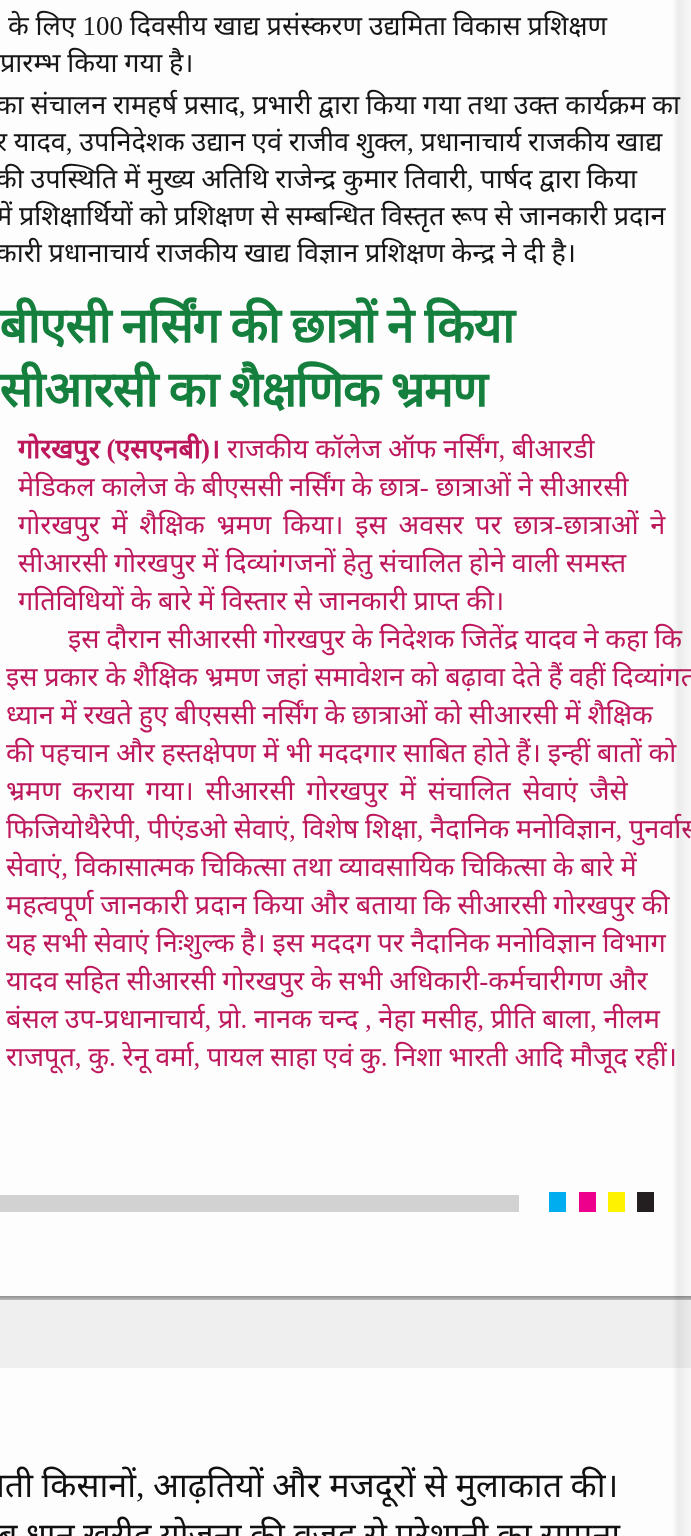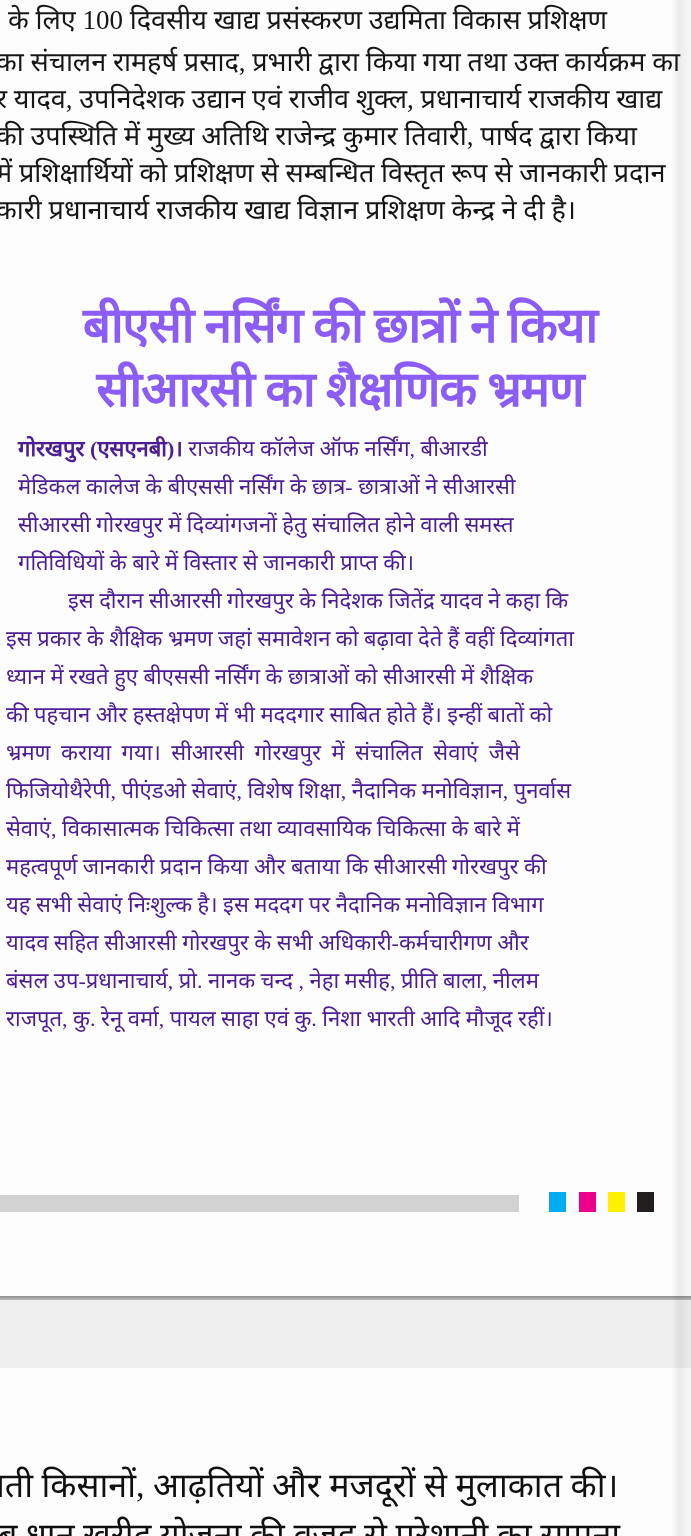--- a/index.html
+++ b/index.html
@@ -13,38 +13,38 @@
   }
   
   .nline{
     white-space:nowrap;
     font-size:27px;
     line-height:37px;
     height:37px;
     color:#161616;
   }
   .body-line{
-    font-size:22px;
+    font-size:27px;
     line-height:38px;
     height:38px;
     white-space:nowrap;
-    color:#4c1d95;
+    color:#be185d;
   }
-  #top-fragment{position:absolute;top:2px;left:0;width:691px;}
+  #top-fragment{position:absolute;top:8px;left:0;width:691px;}
   #top-fragment .p2{margin-top:5px;}
   .cutleft{margin-left:-4px;}
   .ind8{margin-left:8px;}
 
   #headline{
     position:absolute;top:294px;left:0;width:680px;
-    text-align:center;
+    text-align:left;
     font-weight:bold;
     font-size:49px;
     line-height:64px;
-    color:#8b5cf6;
+    color:#15803d;
     letter-spacing:-1px;
   }
   #article-body{position:absolute;top:430px;left:10px;width:670px;}
   #article-body .p2{}
   .dateline{font-weight:bold;}
   .indent{padding-left:58px;}
   .wide{word-spacing:5px;}
 
   
   #gray-bar{position:absolute;top:1195px;left:0;width:519px;height:17px;}
@@ -76,37 +76,39 @@
     pointer-events:none;
   }
 </style>
 </head>
 <body>
 
 <div id="page">
 
   <div id="top-fragment">
     <div class="nline ind8">के लिए 100 दिवसीय खाद्य प्रसंस्करण उद्यमिता विकास प्रशिक्षण</div>
+    <div class="nline">प्रारम्भ किया गया है।</div>
     <div class="p2">
       <div class="nline cutleft">का संचालन रामहर्ष प्रसाद, प्रभारी द्वारा किया गया तथा उक्त कार्यक्रम का</div>
       <div class="nline cutleft">र यादव, उपनिदेशक उद्यान एवं राजीव शुक्ल, प्रधानाचार्य राजकीय खाद्य</div>
       <div class="nline cutleft">की उपस्थिति में मुख्य अतिथि राजेन्द्र कुमार तिवारी, पार्षद द्वारा  किया</div>
       <div class="nline cutleft">में प्रशिक्षार्थियों को प्रशिक्षण से सम्बन्धित विस्तृत रूप से जानकारी प्रदान</div>
       <div class="nline cutleft">कारी प्रधानाचार्य राजकीय खाद्य विज्ञान प्रशिक्षण केन्द्र ने दी है।</div>
     </div>
   </div>
 
   <div id="headline">
     <div>बीएसी नर्सिंग की छात्रों ने किया</div>
     <div>सीआरसी का शैक्षणिक भ्रमण</div>
   </div>
 
   <div id="article-body">
     <div class="body-line ind8"><span class="dateline">गोरखपुर (एसएनबी)।</span><span> राजकीय कॉलेज ऑफ नर्सिंग, बीआरडी</span></div>
     <div class="body-line ind8">मेडिकल कालेज के बीएससी नर्सिंग के छात्र- छात्राओं ने सीआरसी</div>
+    <div class="body-line ind8 wide">गोरखपुर में शैक्षिक भ्रमण किया। इस अवसर पर छात्र-छात्राओं ने</div>
     <div class="body-line ind8">सीआरसी गोरखपुर में दिव्यांगजनों हेतु संचालित होने वाली समस्त</div>
     <div class="body-line ind8">गतिविधियों के बारे में विस्तार से जानकारी प्राप्त की।</div>
     <div class="p2">
       <div class="body-line indent">इस दौरान सीआरसी गोरखपुर के निदेशक जितेंद्र यादव ने कहा कि</div>
       <div class="body-line cutleft">इस प्रकार के शैक्षिक भ्रमण जहां समावेशन को बढ़ावा देते हैं वहीं दिव्यांगता</div>
       <div class="body-line cutleft">ध्यान में रखते हुए बीएससी नर्सिंग के छात्राओं को सीआरसी में शैक्षिक</div>
       <div class="body-line cutleft">की पहचान और हस्तक्षेपण में भी मददगार साबित होते हैं। इन्हीं बातों को</div>
       <div class="body-line cutleft wide">भ्रमण कराया गया। सीआरसी गोरखपुर में संचालित सेवाएं जैसे</div>
       <div class="body-line cutleft">फिजियोथैरेपी, पीएंडओ सेवाएं, विशेष शिक्षा, नैदानिक मनोविज्ञान, पुनर्वास</div>
       <div class="body-line cutleft">सेवाएं, विकासात्मक चिकित्सा तथा व्यावसायिक चिकित्सा के बारे में</div>

